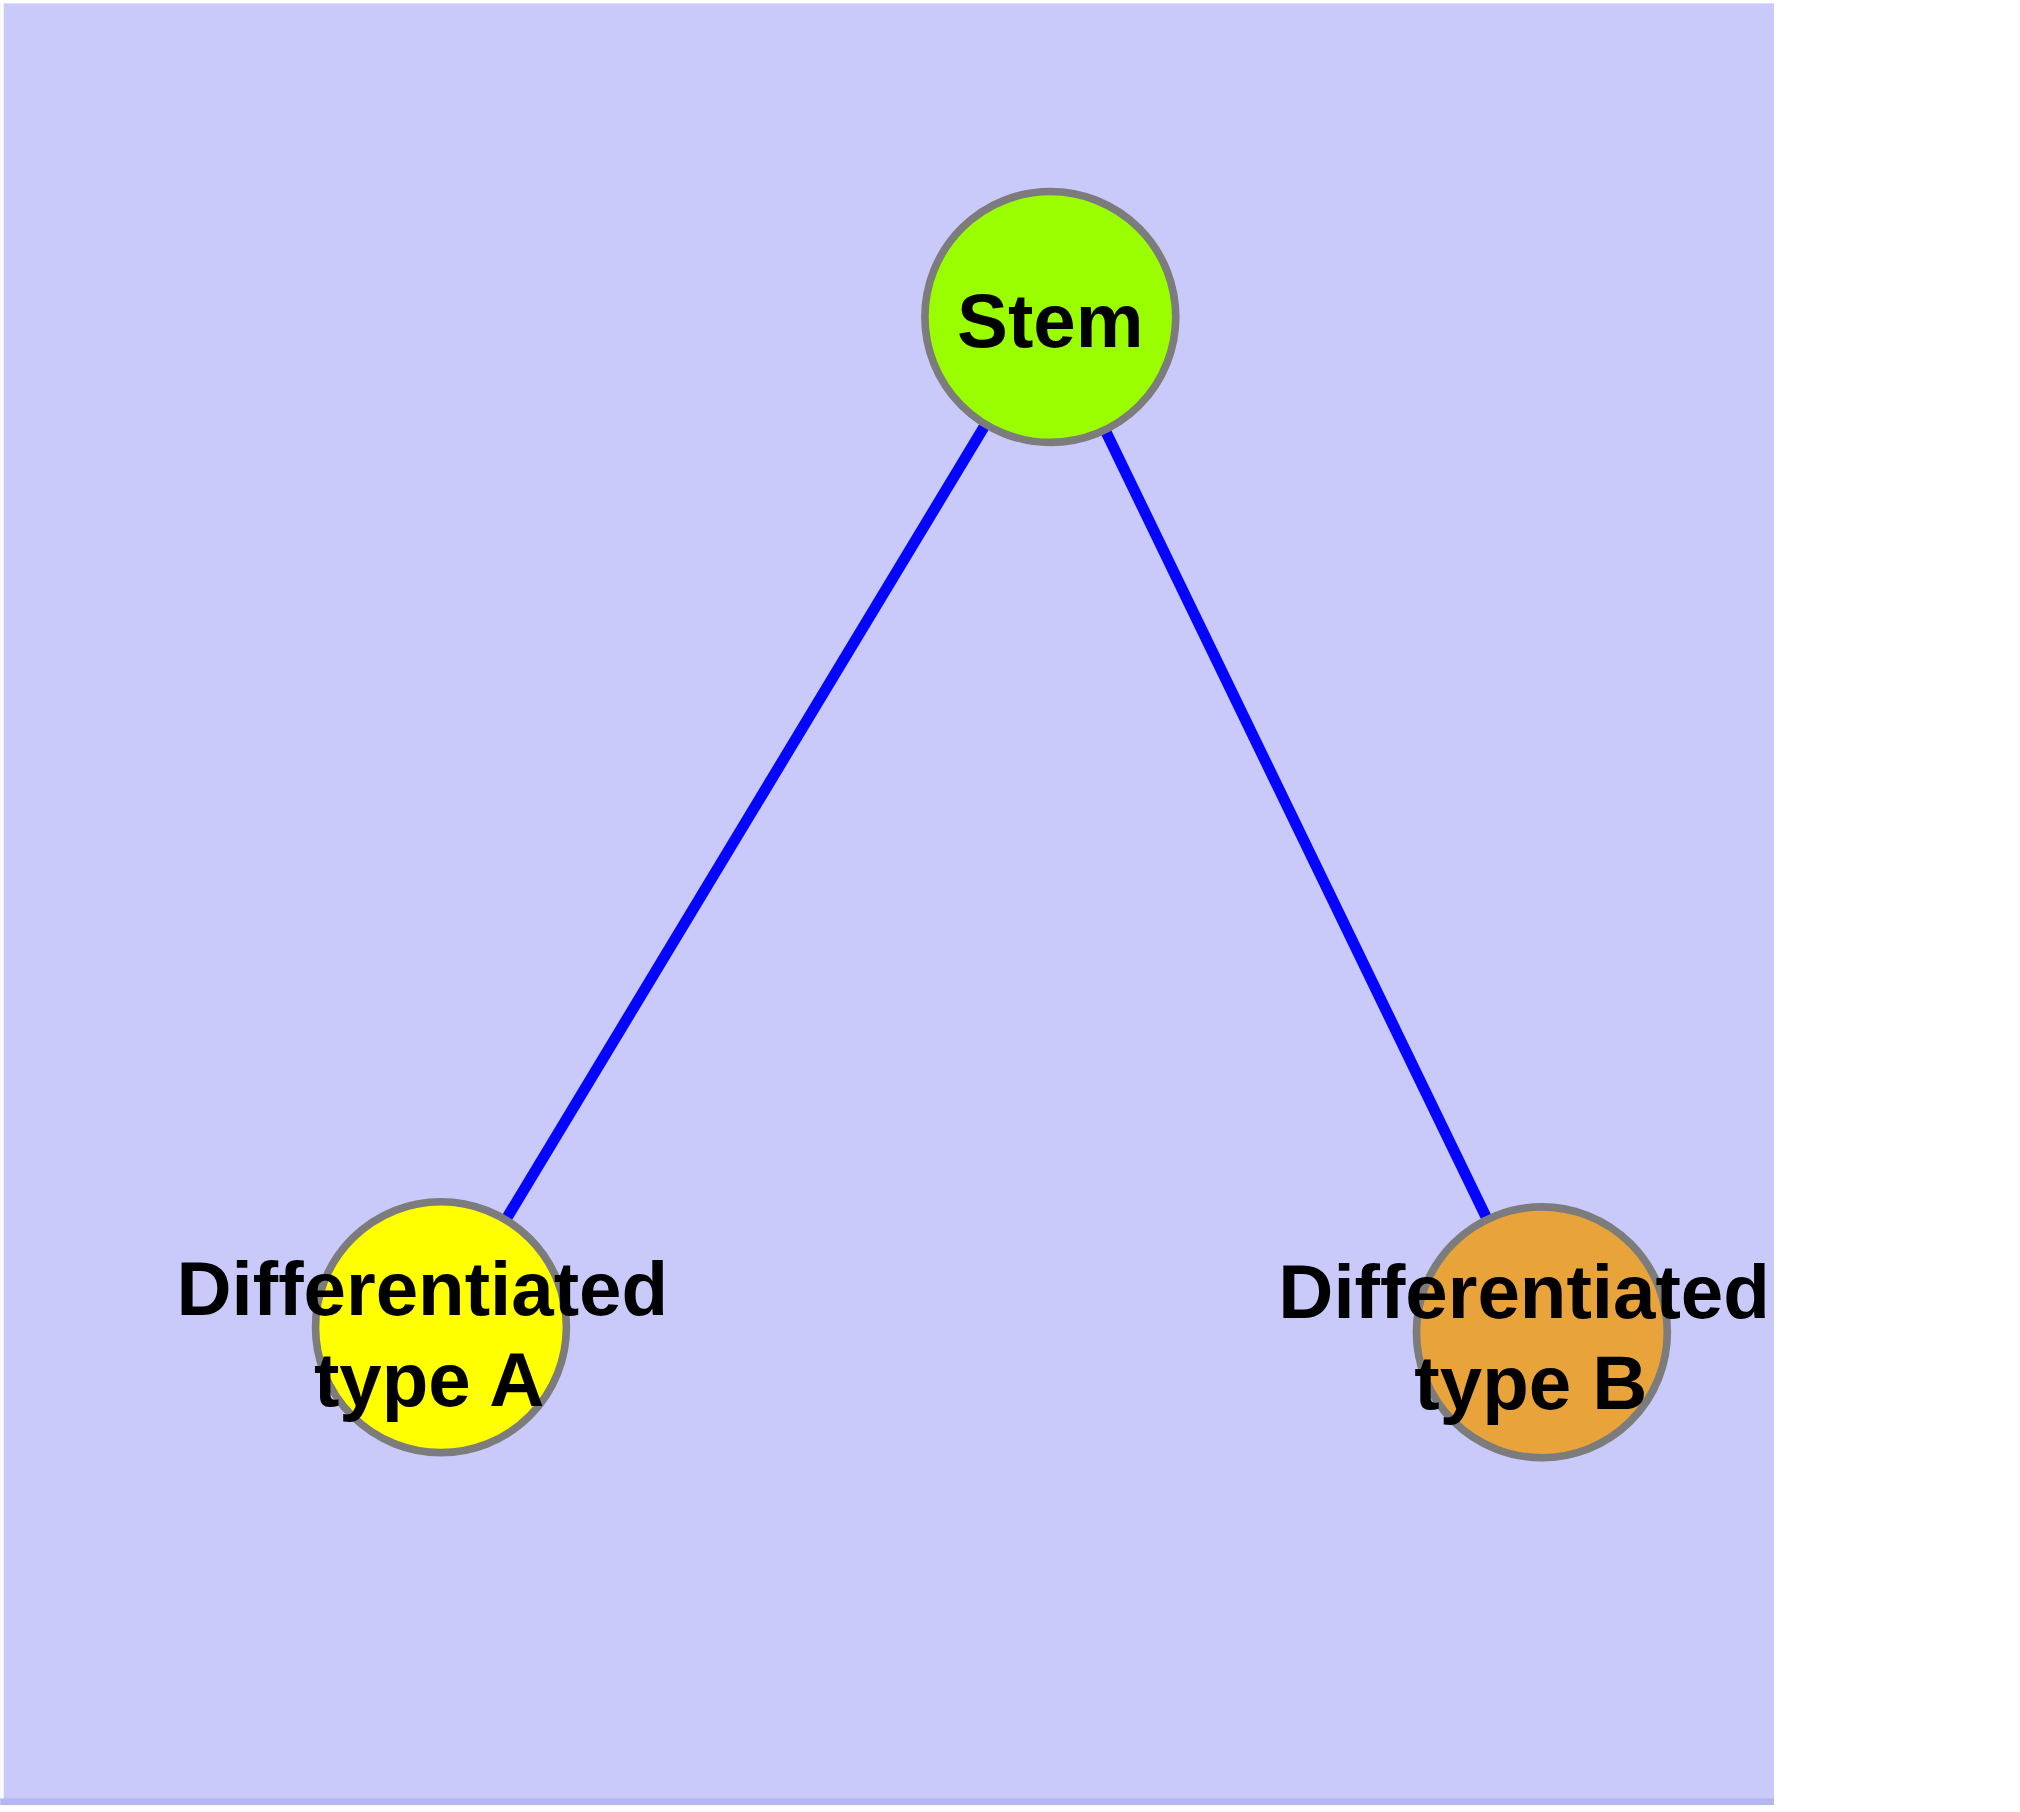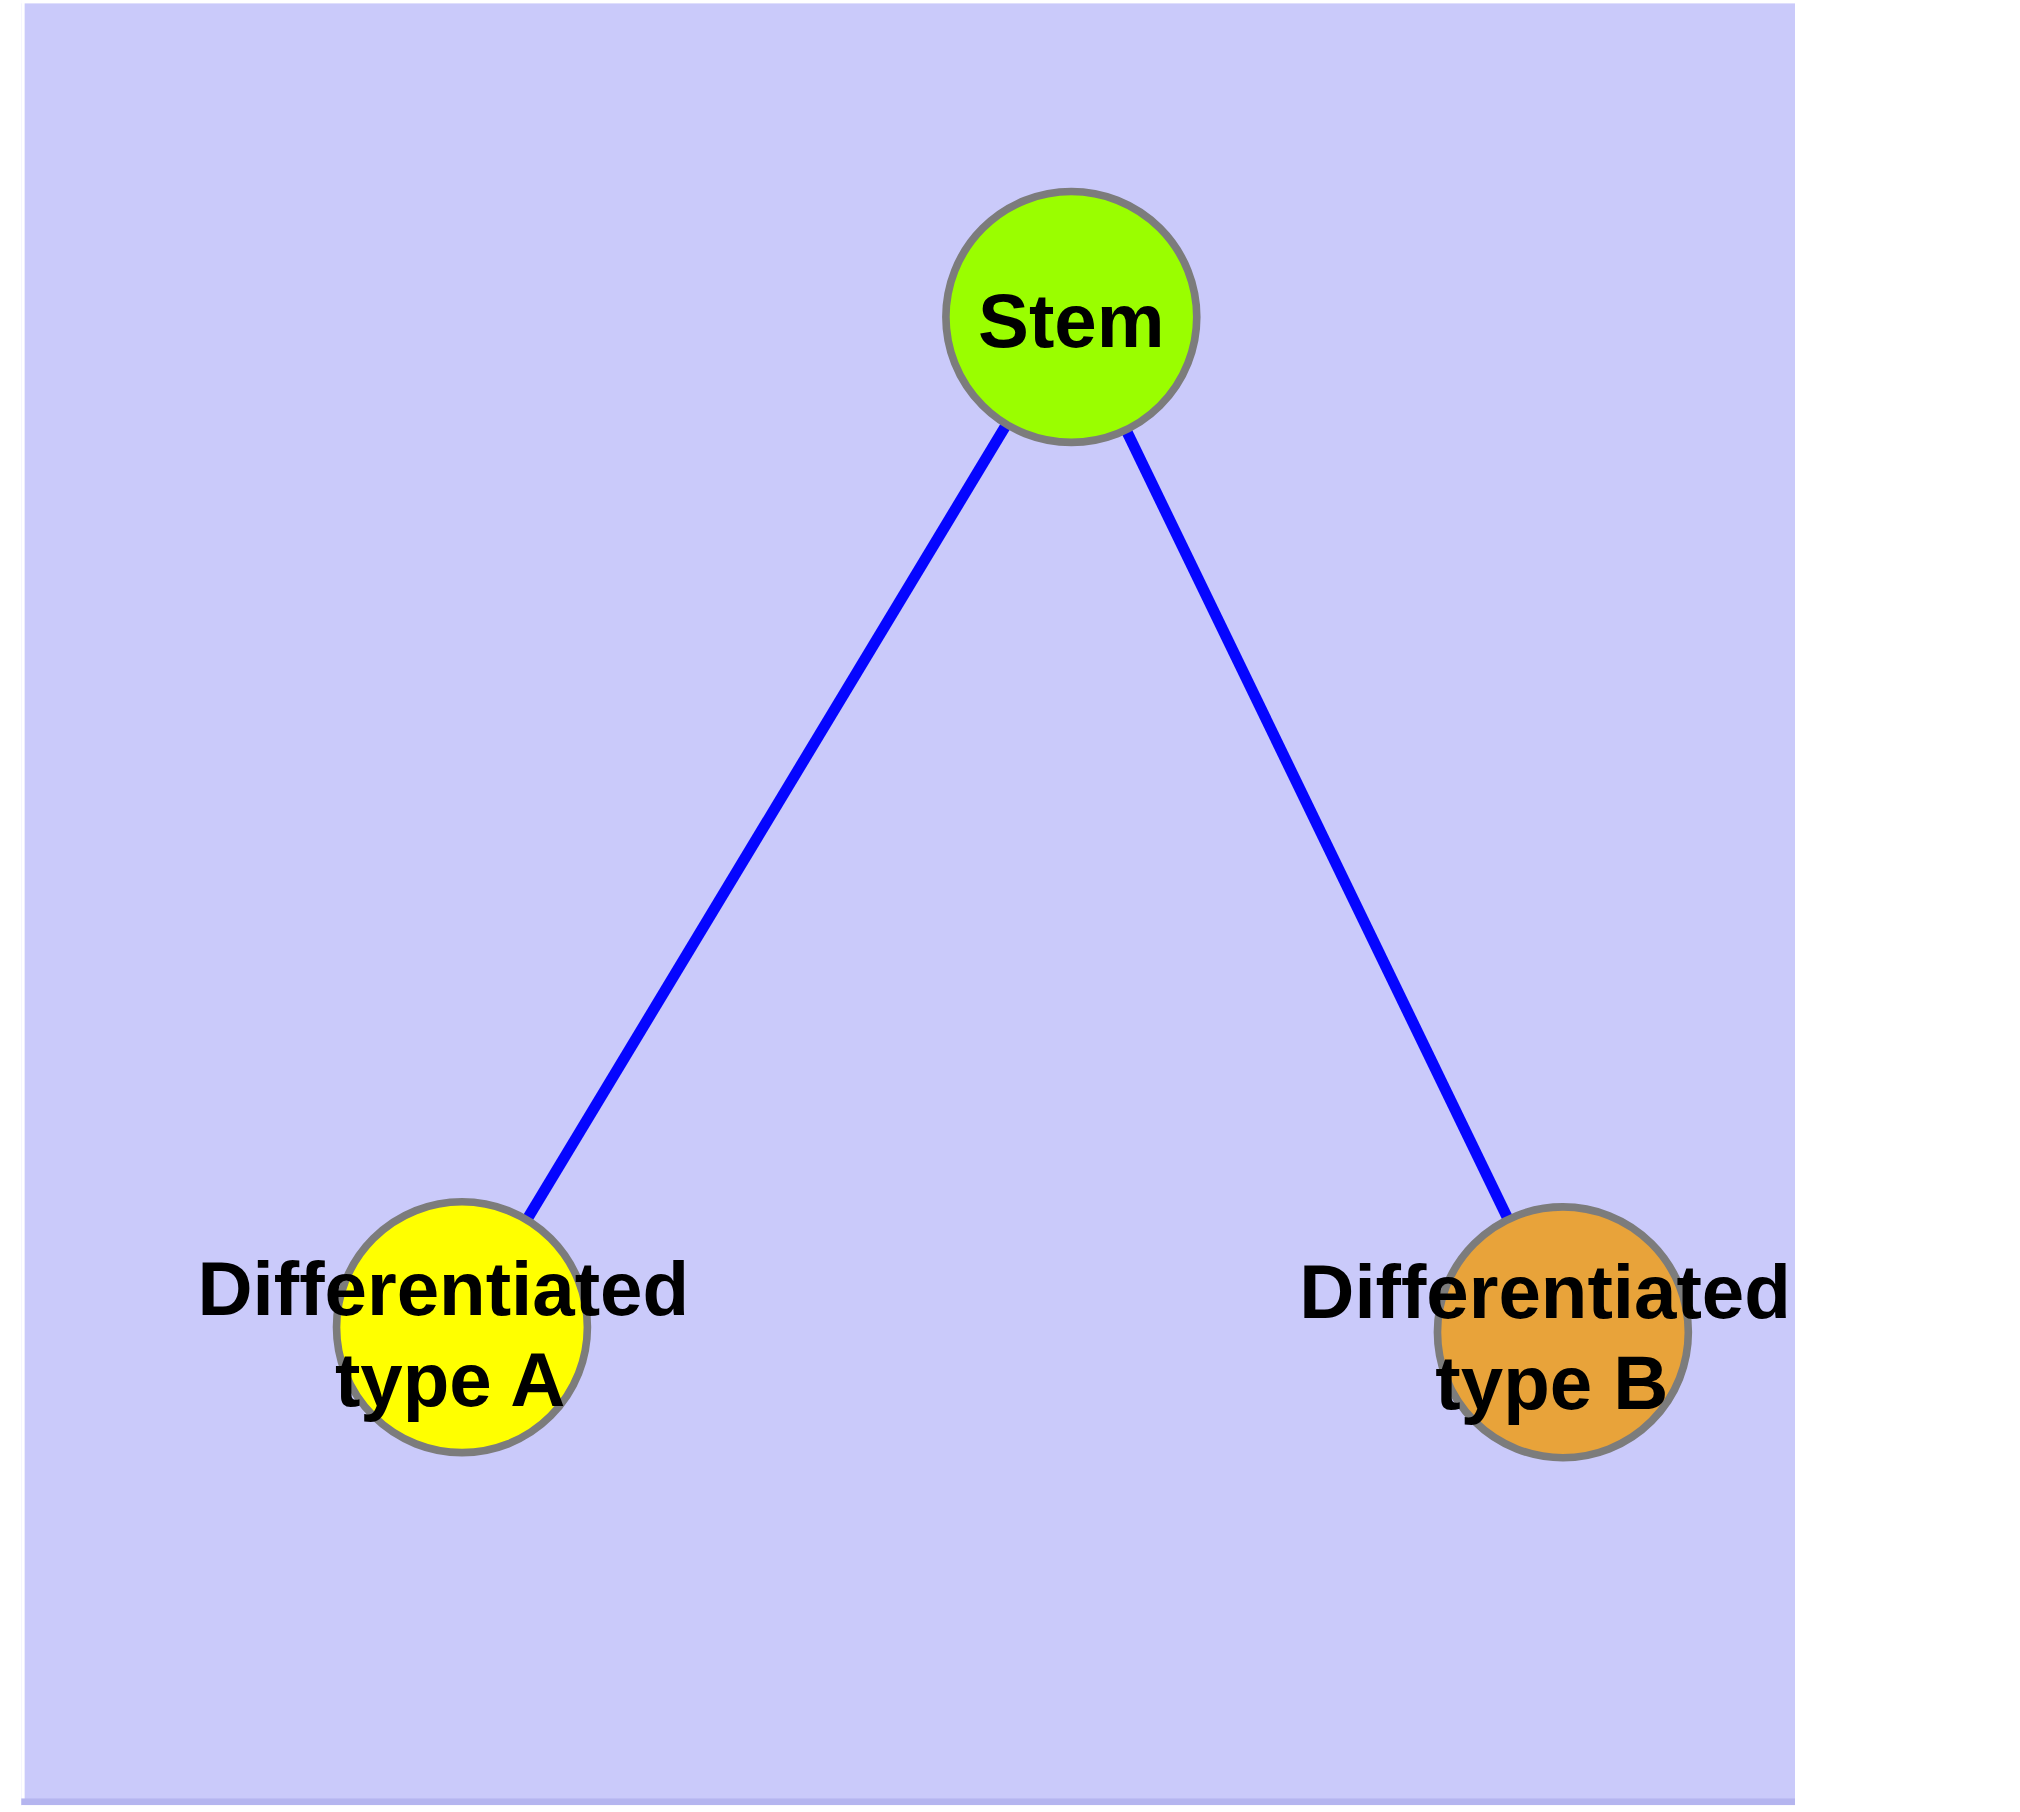--- a/index.html
+++ b/index.html
@@ -6,21 +6,20 @@
     margin: 0;
     padding: 0;
     background: #ffffff;
   }
   .canvas {
     position: relative;
     width: 1774px;
     height: 1812px;
     background: #ffffff;
     overflow: hidden;
-    margin-left: 21px;
   }
   svg.graph {
     position: absolute;
     left: 0;
     top: 0;
     width: 2021px;
     height: 1812px;
     display: block;
   }
   .node {

